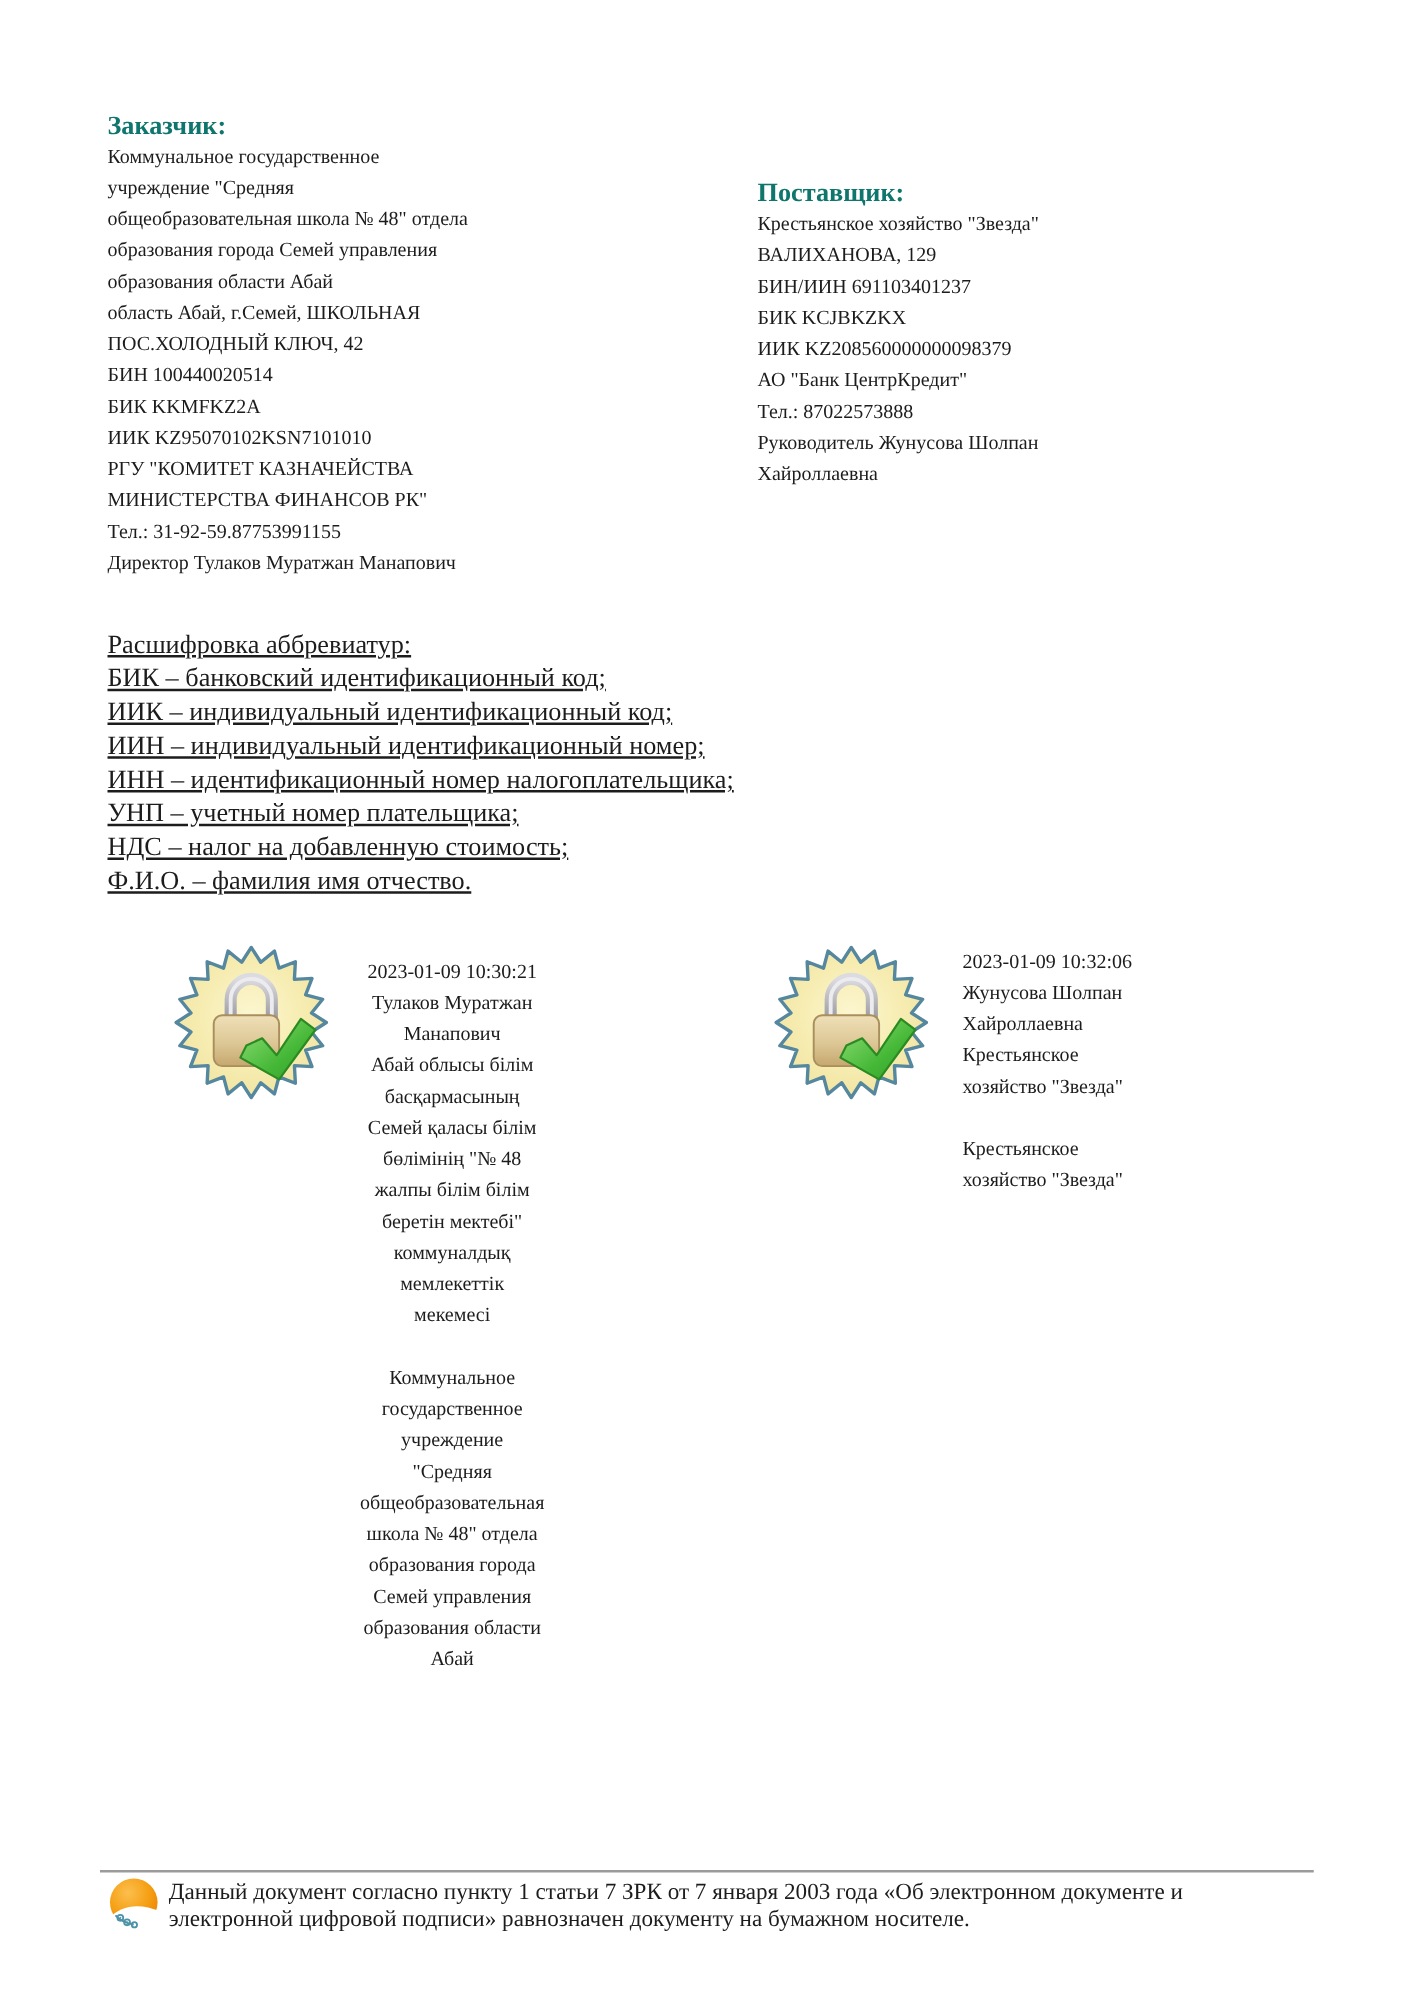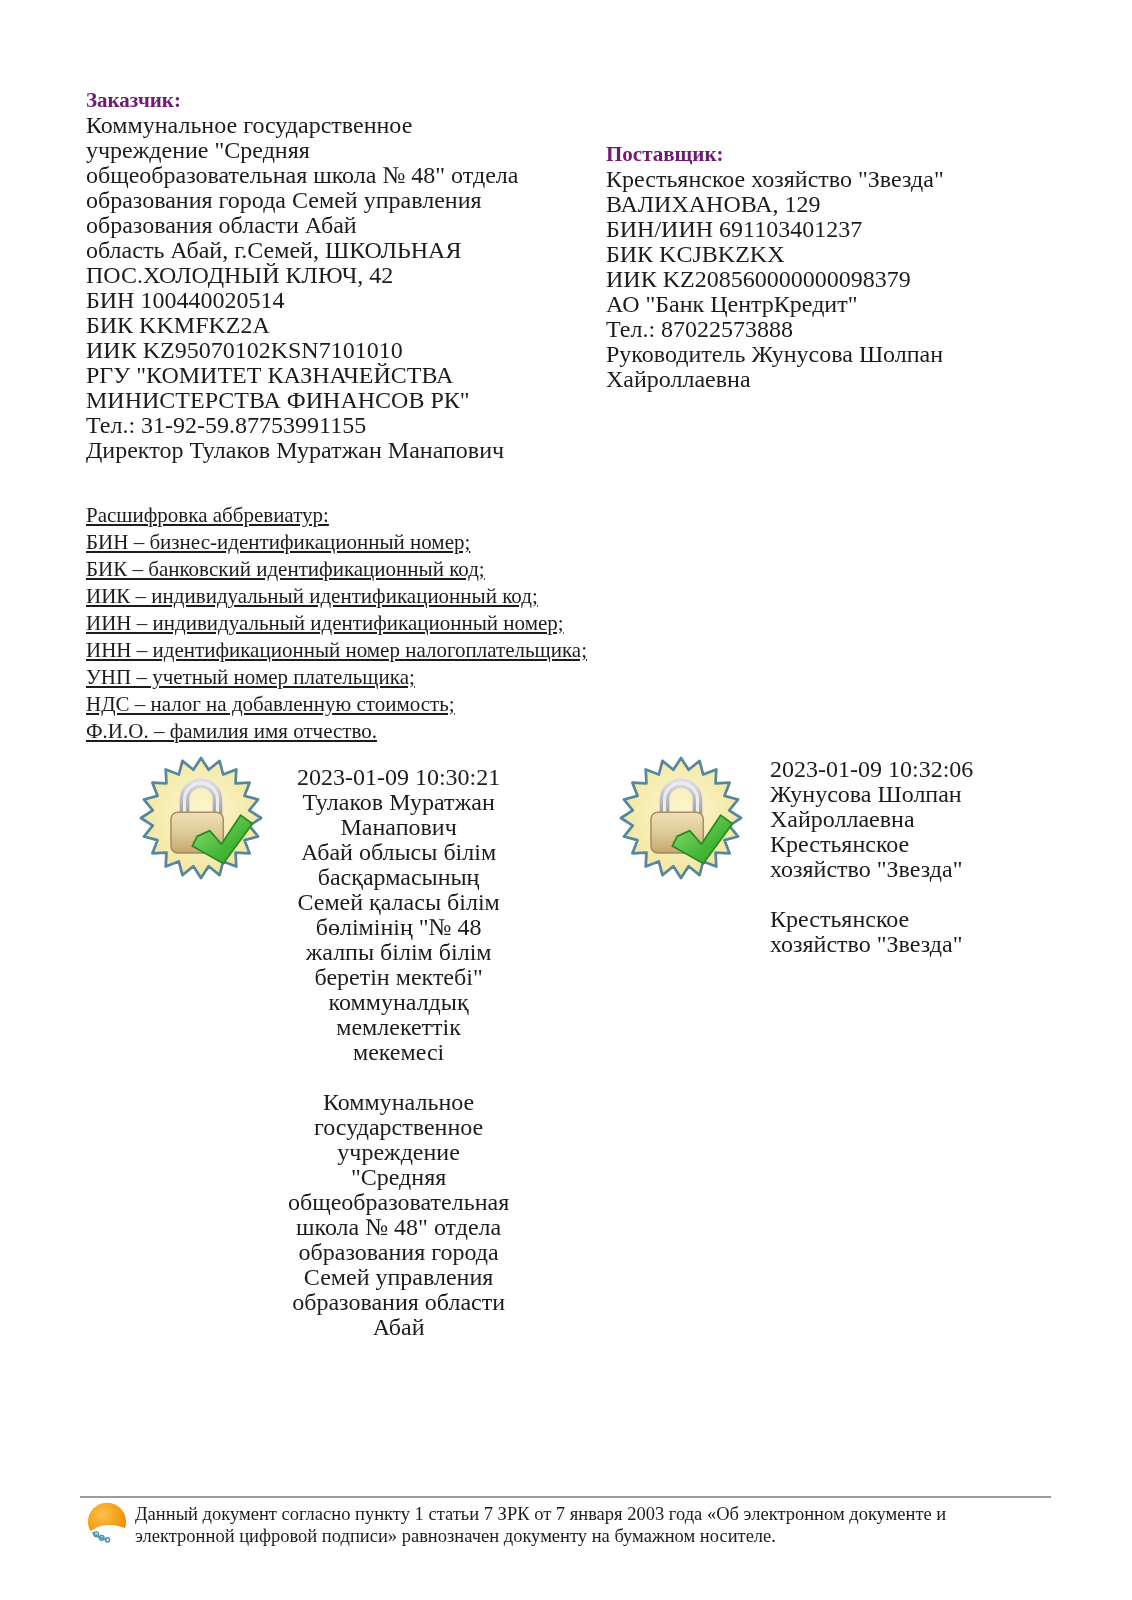--- a/index.html
+++ b/index.html
@@ -1,24 +1,24 @@
 <!DOCTYPE html>
 <html><head>
 <meta charset="utf-8">
 <style>
   html,body{margin:0;padding:0;background:#ffffff;}
   .page{
     position:relative;width:1132px;height:1600px;background:#ffffff;
     font-family:"Liberation Serif","DejaVu Serif",serif;color:#1c1c1c;overflow:hidden;
   }
   .block{position:absolute;white-space:nowrap;}
-  .line{font-size:24px;line-height:25px;height:25px;}
+  .line{font-size:16px;line-height:25px;height:25px;}
   .line-a{font-size:21px;line-height:27px;height:27px;text-decoration:underline;}
   .linef{font-size:18.5px;line-height:22px;height:22px;font-family:Liberation Serif, serif;}
-  .label{font-size:21px;line-height:25px;height:25px;font-weight:bold;color:#701a75;}
+  .label{font-size:21px;line-height:25px;height:25px;font-weight:bold;color:#0f766e;}
   .sig-icon{position:absolute;top:755px;width:124px;height:126px;}
   .sig-icon svg{width:100%;height:100%;display:block;}
   .footer-rule{position:absolute;left:80px;top:1496px;width:971px;height:2px;background:#9b9b9b;}
   .footer-logo{position:absolute;left:87px;top:1502px;width:41px;height:42px;}
   .footer-logo svg{width:100%;height:100%;display:block;}
   .hidden-defs{position:absolute;width:0;height:0;overflow:hidden;}
 </style>
 </head>
 <body>
 
@@ -84,21 +84,20 @@
         <div class="line">АО "Банк ЦентрКредит"</div>
         <div class="line">Тел.: 87022573888</div>
         <div class="line">Руководитель Жунусова Шолпан</div>
         <div class="line">Хайроллаевна</div>
       </div>
   </section>
 
   <section class="block" style="left:86px;top:502px;">
     <div class="line-a">Расшифровка аббревиатур:</div>
     <div>
-        <div class="line-a">БИН – бизнес-идентификационный номер;</div>
         <div class="line-a">БИК – банковский идентификационный код;</div>
         <div class="line-a">ИИК – индивидуальный идентификационный код;</div>
         <div class="line-a">ИИН – индивидуальный идентификационный номер;</div>
         <div class="line-a">ИНН – идентификационный номер налогоплательщика;</div>
         <div class="line-a">УНП – учетный номер плательщика;</div>
         <div class="line-a">НДС – налог на добавленную стоимость;</div>
         <div class="line-a">Ф.И.О. – фамилия имя отчество.</div>
       </div>
   </section>
 

